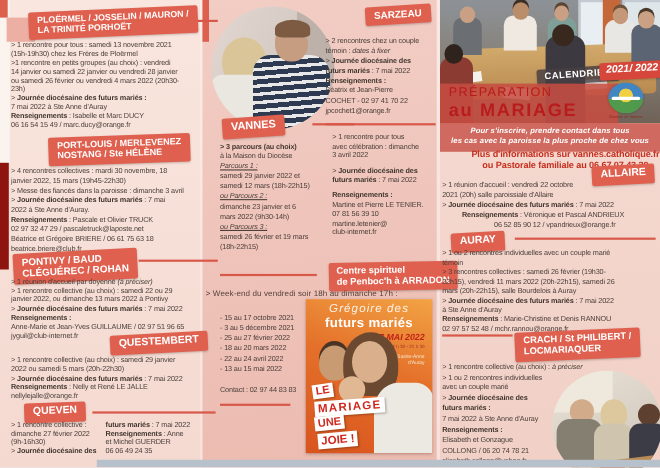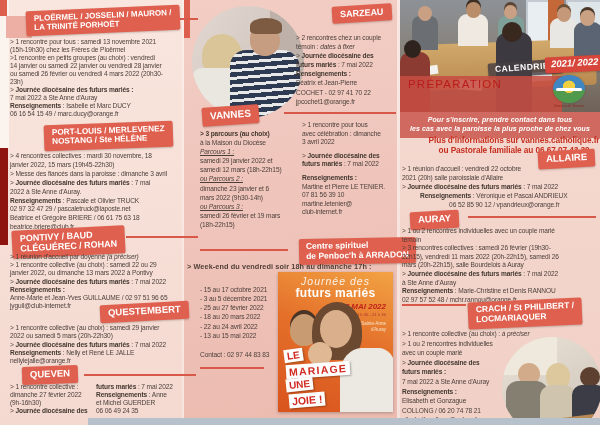--- a/index.html
+++ b/index.html
@@ -60,21 +60,21 @@
   #l-aur{left:468px;top:216px;width:128px;}
   #l-cra{left:402px;top:304px;width:64px;}
   #wedge{position:absolute;left:0;top:0;width:9px;height:148px;background:#faf3ee;}
   #frag0{position:absolute;left:0;top:0;width:7px;height:16px;background:#dd5f4e;}
   #bar{position:absolute;left:0;top:148px;width:8px;height:97px;background:#8e150f;}
   #tab{position:absolute;left:6px;top:16px;width:26px;height:22px;background:#edafa3;}
   #frag1{position:absolute;left:184px;top:0;width:6px;height:38px;background:#dd5f4e;}
   #bstrip{position:absolute;left:88px;top:418px;width:512px;height:7px;background:#b7c1cb;}
   
   #t-weekend{position:absolute;left:187px;top:262px;width:212px;font-size:7.3px;
-             font-weight:bold;color:#503f38;letter-spacing:.1px;}
+             font-weight:normal;color:#503f38;letter-spacing:.1px;}
   #info{position:absolute;left:400px;top:135px;width:228px;text-align:center;
         color:#c62f1f;font-weight:bold;font-size:8.3px;line-height:10px;letter-spacing:-.1px;}
   
   .photo{position:absolute;overflow:hidden;}
   #photo1{left:400px;top:0;width:200px;height:112px;background:linear-gradient(180deg,#8d9298 0%,#87827a 45%,#6f6257 100%);}
   .shape{position:absolute;}
   
   .circle{position:absolute;border-radius:50%;overflow:hidden;}
   #cphoto1{left:192px;top:6px;width:112px;height:112px;background:linear-gradient(120deg,#e2d8d1,#c9beb6);}
   #cphoto3{left:502px;top:337px;width:100px;height:100px;background:linear-gradient(150deg,#e9e2d7,#cdc2b7);}
@@ -312,21 +312,21 @@
       <div class="ln"><span>- 25 au 27 février 2022</span></div>
       <div class="ln"><span>- 18 au 20 mars 2022</span></div>
       <div class="ln"><span>- 22 au 24 avril 2022</span></div>
       <div class="ln"><span>- 13 au 15 mai 2022</span></div>
     </div>
   <div class="txt" id="t-contact" style="left:200px;top:351px;width:92px;">
       <div class="ln"><span>Contact : 02 97 44 83 83</span></div>
     </div>
 
   <div id="poster">
-    <div id="po-t1">Journée des</div>
+    <div id="po-t1">Grégoire des</div>
     <div id="po-t2">futurs mariés</div>
     <div id="po-date">07 MAI 2022</div>
     <div id="po-time">14 h 30 - 21 h 30</div>
     <div id="po-place">
       <div>Sainte-Anne</div>
       <div>d'Auray</div>
     </div>
     <div class="shape" style="left:12px;top:42px;width:28px;height:32px;background:#c89b72;border-radius:50% 50% 45% 45%;box-shadow:0 -4px 0 #4a3426;"></div>
     <div class="shape" style="left:34px;top:30px;width:50px;height:58px;background:#6b4830;border-radius:50% 50% 40% 40%;"></div>
     <div class="shape" style="left:42px;top:38px;width:32px;height:38px;background:#d9af8c;border-radius:50%;"></div>
@@ -336,20 +336,21 @@
     <div class="wbox" id="w1">MARIAGE</div>
     <div class="wbox" id="w2">UNE</div>
     <div class="wbox" id="w3">JOIE !</div>
   </div>
 
   <div class="badge" id="b-cal">CALENDRIER</div>
   <div class="badge" id="b-years">2021/ 2022</div>
 
   <div id="titleband">
     <div id="title1">PRÉPARATION</div>
+    <div id="title2">au MARIAGE</div>
   </div>
   <div id="logo"></div>
   <div id="logowave"></div>
   <div id="logocap">Diocèse de Vannes</div>
 
   <div id="tagband">
     <div>Pour s'inscrire, prendre contact dans tous</div>
     <div>les cas avec la paroisse la plus proche de chez vous</div>
   </div>
   <div id="info">

